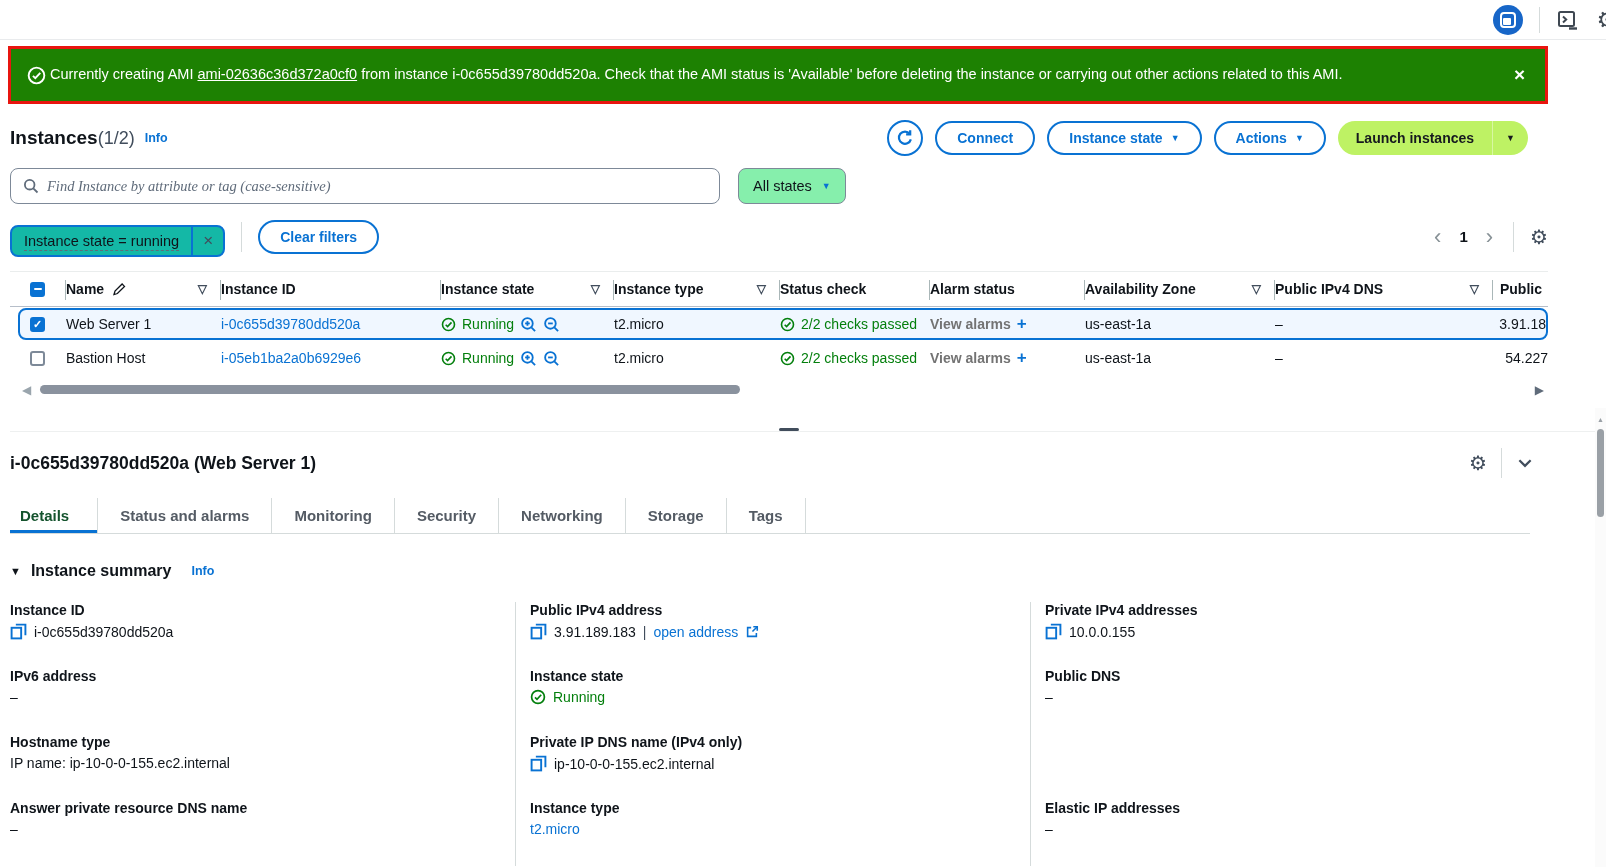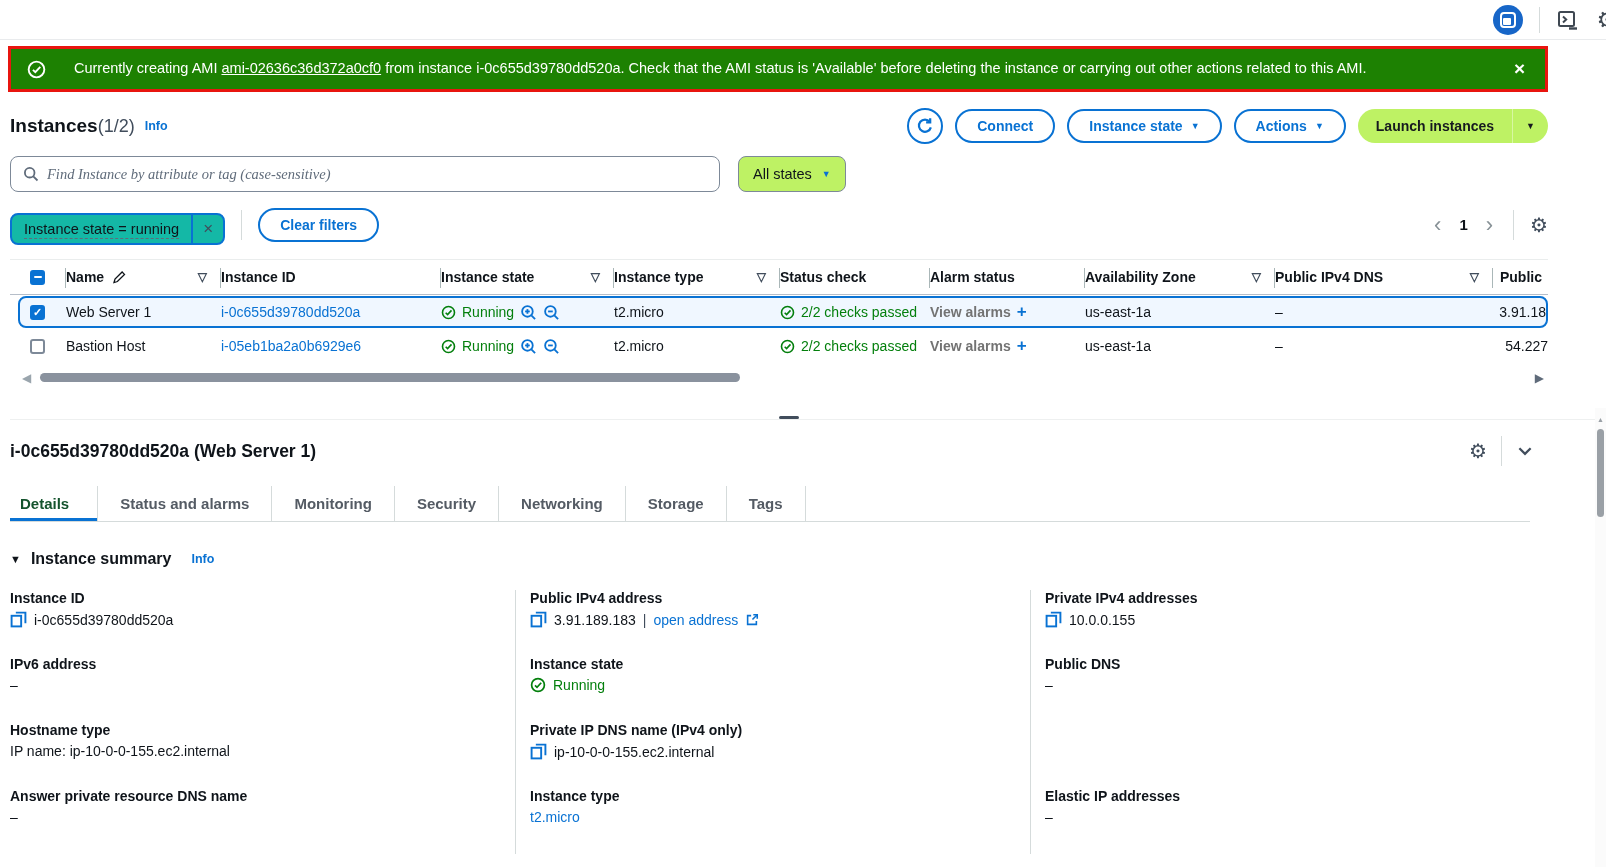--- a/index.html
+++ b/index.html
@@ -12,29 +12,29 @@
   .tb-icons { display:flex; align-items:center; gap:16px; }
   .tb-circle { width:30px; height:30px; border-radius:50%; background:#1766c8; display:flex;
     align-items:center; justify-content:center; }
   .tb-sq-outer { width:16px; height:16px; border:2px solid #fff; border-radius:4px; position:relative; }
   .tb-sq-inner { position:absolute; left:1px; bottom:1px; width:8px; height:7px; background:#fff; border-radius:1px; }
   .tb-div { width:1px; height:26px; background:#d5dbdb; }
   .tb-gear { font-size:24px; color:#3f4852; margin-right:-12px; line-height:1; }
 
   
   .annotation { margin:6px 58px 0 8px; border:3px solid #e8150f; }
-  .banner { background:#1d8102; color:#fff; display:flex; align-items:center; gap:28px;
-    padding:9px 16px; font-size:14.5px; }
+  .banner { background:#1d8102; color:#fff; display:flex; align-items:center; gap:4px;
+    padding:15px 16px; font-size:14.5px; }
   .banner a { color:#fff; }
   .b-text { flex:1; line-height:1.35; }
   .b-close { font-size:19px; font-weight:bold; cursor:pointer; padding:0 4px; }
 
   
   .content { padding-left:10px; }
-  .page-head { display:flex; align-items:center; margin-top:16px; padding-right:58px; }
+  .page-head { display:flex; align-items:center; margin-top:16px; padding-right:78px; }
   .pg-title { font-size:19px; font-weight:bold; }
   .pg-count { font-size:18px; color:#414d5c; font-weight:normal; margin-left:0; }
   .info-link { color:#0972d3; font-size:12.5px; font-weight:bold; margin-left:10px; }
   .toolbar { margin-left:auto; display:flex; align-items:center; gap:12px; }
   .btn-refresh { width:36px; height:36px; border:2px solid #0972d3; border-radius:50%;
     background:#fff; display:flex; align-items:center; justify-content:center; }
   .btn { height:34px; border:2px solid #0972d3; border-radius:17px; background:#fff;
     color:#0972d3; font-weight:bold; font-size:14px; padding:0 20px; display:flex;
     align-items:center; gap:8px; font-family:inherit; }
   .caret { font-size:9px; line-height:1; }
@@ -43,21 +43,21 @@
   .bl-main { padding:0 18px; }
   .bl-caret { border-left:1px solid #fff6; padding:0 13px; height:100%; display:flex; align-items:center; }
 
   
   .search-row { display:flex; align-items:center; margin-top:12px; }
   .search-box { width:710px; height:36px; border:1px solid #7d8998; border-radius:8px;
     display:flex; align-items:center; padding:0 12px; gap:8px; background:#fff; }
   .search-box input { border:none; outline:none; flex:1; font-size:14.5px; font-family:Liberation Serif, serif; color:#b91c1c; }
   .search-box input::placeholder { font-style:italic; color:#5f6b7a; }
   .states-dd { margin-left:18px; height:36px; border:1px solid #7d8998; border-radius:8px;
-    background:#bef264; display:flex; align-items:center; gap:10px; padding:0 14px; font-size:14.5px; }
+    background:#86efac; display:flex; align-items:center; gap:10px; padding:0 14px; font-size:14.5px; }
   .states-dd .caret { color:#0972d3; }
 
   .filter-row { display:flex; align-items:center; margin-top:12px; padding-right:58px; }
   .token { display:flex; align-items:stretch; border:2px solid #0972d3; border-radius:8px;
     background:#14b8a6; overflow:hidden;margin-top:9px; }
   .token-label { padding:6px 12px; font-size:14.5px; }
   .token-label span { border-bottom:1px dashed #5f6b7a; padding-bottom:1px; }
   .token-x { border-left:2px solid #0972d3; display:flex; align-items:center; padding:0 10px;
     font-size:17px; color:#414d5c; }
   .vdiv { width:1px; height:30px; background:#d5dbdb; margin:0 16px; }

